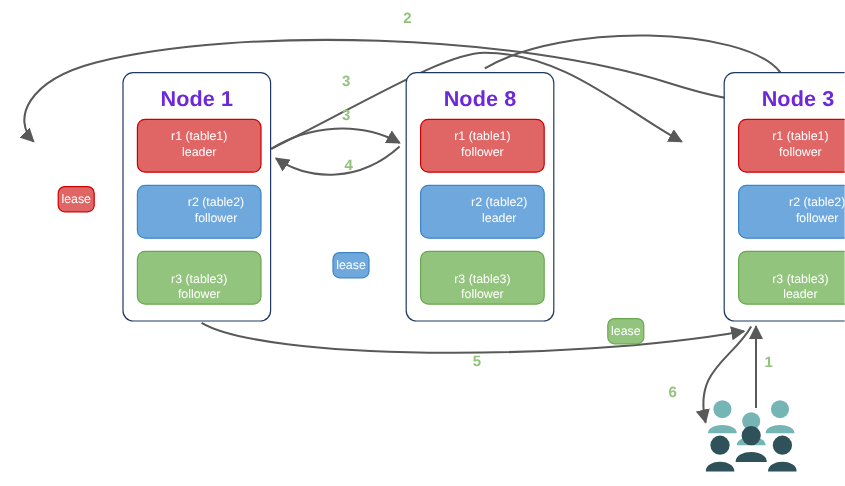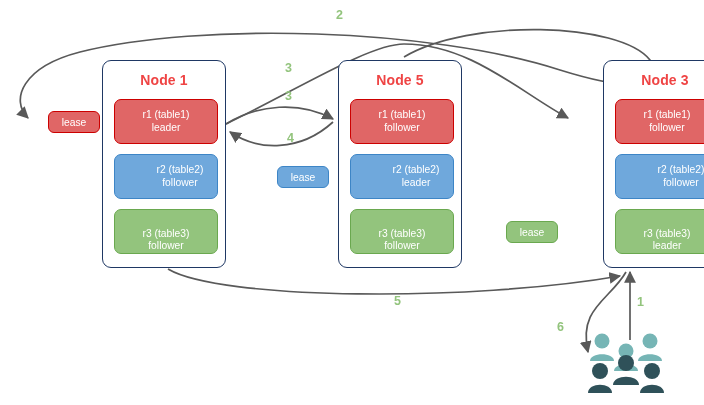--- a/index.html
+++ b/index.html
@@ -36,23 +36,23 @@
   }
   #node1 { left: 102px; top: 60px; }
   #node2 { left: 338px; top: 60px; }
   #node3 { left: 575px; top: 60px; margin-left: 28px; }
   .node-title {
     position: absolute;
     top: 11px;
     left: 0;
     right: 0;
     text-align: center;
-    font-size: 14px;
+    font-size: 18px;
     font-weight: bold;
-    color: #ef4444;
+    color: #6d28d9;
     letter-spacing: 0.1px;
   }
   .replica {
     position: absolute;
     left: 11px;
     width: 104px;
     height: 45px;
     border-radius: 7px;
     box-sizing: border-box;
     display: flex;
@@ -75,21 +75,22 @@
   .lease {
     position: absolute;
     box-sizing: border-box;
     border-radius: 6px;
     color: #ffffff;
     font-size: 10.3px;
     display: flex;
     align-items: center;
     justify-content: center;
     height: 22px;
-    width: 52px;
+    width: 31px;
+    margin-top: 44px;
   }
   #lease-red   { left: 48px;  top: 111px; }
   #lease-blue  { left: 277px; top: 166px; }
   #lease-green { left: 506px; top: 221px; }
 
   .step-label {
     position: absolute;
     color: #93c47d;
     font-size: 12.5px;
     font-weight: bold;
@@ -149,21 +150,21 @@
       <span class="l1">r2 (table2)</span>
       <span class="l2">follower</span>
     </div>
     <div class="replica rep-2 c-green">
       <span class="l1">r3 (table3)</span>
       <span class="l2">follower</span>
     </div>
   </div>
 
   <div class="node" id="node2">
-    <div class="node-title">Node 5</div>
+    <div class="node-title">Node 8</div>
     <div class="replica rep-0 c-red">
       <span class="l1">r1 (table1)</span>
       <span class="l2">follower</span>
     </div>
     <div class="replica rep-1 c-blue">
       <span class="l1">r2 (table2)</span>
       <span class="l2">leader</span>
     </div>
     <div class="replica rep-2 c-green">
       <span class="l1">r3 (table3)</span>

